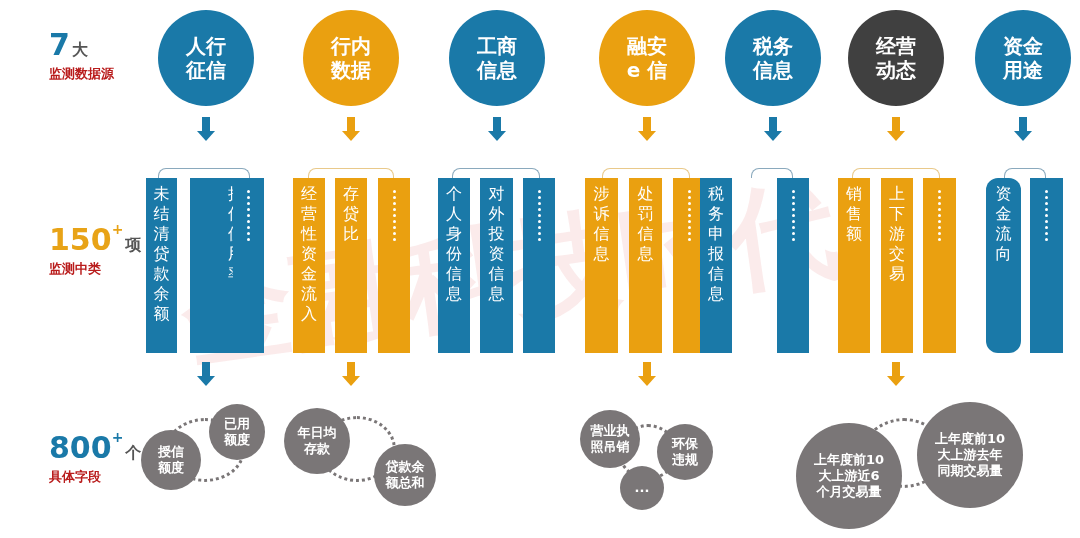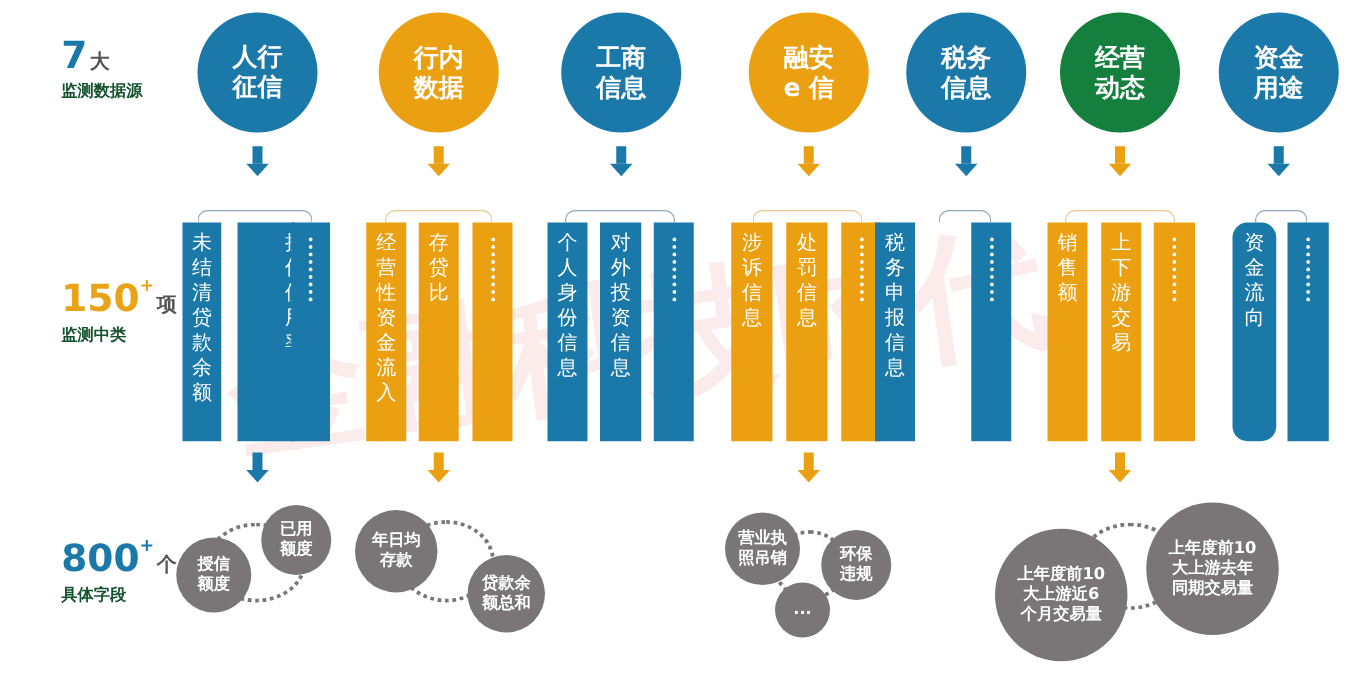--- a/index.html
+++ b/index.html
@@ -5,21 +5,21 @@
   html, body { margin: 0; padding: 0; }
   body {
     width: 1080px; height: 538px; overflow: hidden;
     background: #ffffff; position: relative;
     font-family: "DejaVu Sans", "Liberation Sans", sans-serif;
   }
   .label-block { position: absolute; left: 14px; margin-left: 35px; }
   .big-num { font-weight: bold; font-size: 30px; line-height: 30px; }
   .sup { font-size: 14px; font-weight: bold; vertical-align: top; position: relative; top: -4px; }
   .unit { font-size: 16px; font-weight: bold; color: #555; margin-left: 2px; }
-  .sub { font-size: 13px; font-weight: bold; color: #14532d; margin-top: 4px; letter-spacing: 0px; }
+  .sub { font-size: 13px; font-weight: bold; color: #b91c1c; margin-top: 4px; letter-spacing: 0px; }
   .circle {
     position: absolute; border-radius: 50%;
     display: flex; align-items: center; justify-content: center;
     color: #fff; font-weight: bold; font-size: 20px; line-height: 24px;
     text-align: center; white-space: pre-line;
   }
   .arrow { position: absolute; width: 16px; }
   .arrow .shaft { width: 8px; height: 14px; margin: 0 auto; }
   .arrow .head { width: 0; height: 0; border-left: 9px solid transparent; border-right: 9px solid transparent; border-top: 10px solid; margin-left: -1px; }
   .bar {
@@ -69,21 +69,21 @@
 <div class="circle" style="left:158px; top:10px; width:96px; height:96px; background:#1a79a8;font-family:Liberation Serif, serif;">人行
 征信</div>
 <div class="circle" style="left:303px; top:10px; width:96px; height:96px; background:#eaa010;">行内
 数据</div>
 <div class="circle" style="left:449px; top:10px; width:96px; height:96px; background:#1a79a8;">工商
 信息</div>
 <div class="circle" style="left:599px; top:10px; width:96px; height:96px; background:#eaa010;">融安
 e 信</div>
 <div class="circle" style="left:725px; top:10px; width:96px; height:96px; background:#1a79a8;">税务
 信息</div>
-<div class="circle" style="left:848px; top:10px; width:96px; height:96px; background:#15803d;">经营
+<div class="circle" style="left:848px; top:10px; width:96px; height:96px; background:#404040;">经营
 动态</div>
 <div class="circle" style="left:975px; top:10px; width:96px; height:96px; background:#1a79a8;">资金
 用途</div>
 
 <div class="arrow" style="left:198px; top:117px;">
     <div class="shaft" style="background:#1a79a8;"></div>
     <div class="head" style="border-top-color:#1a79a8;"></div>
   </div>
 <div class="arrow" style="left:343px; top:117px;">
     <div class="shaft" style="background:#eaa010;"></div>

